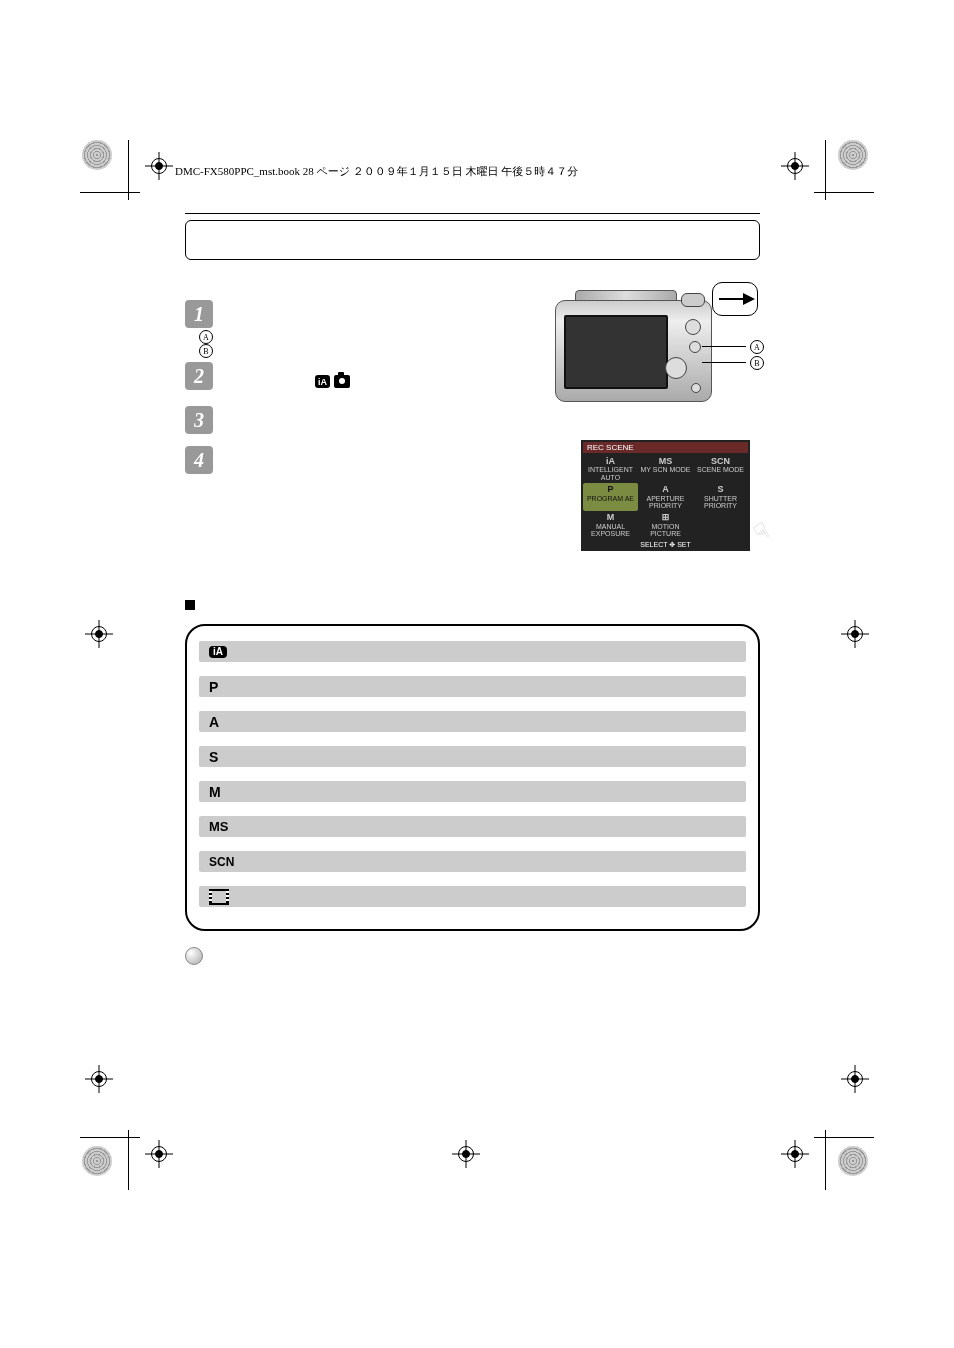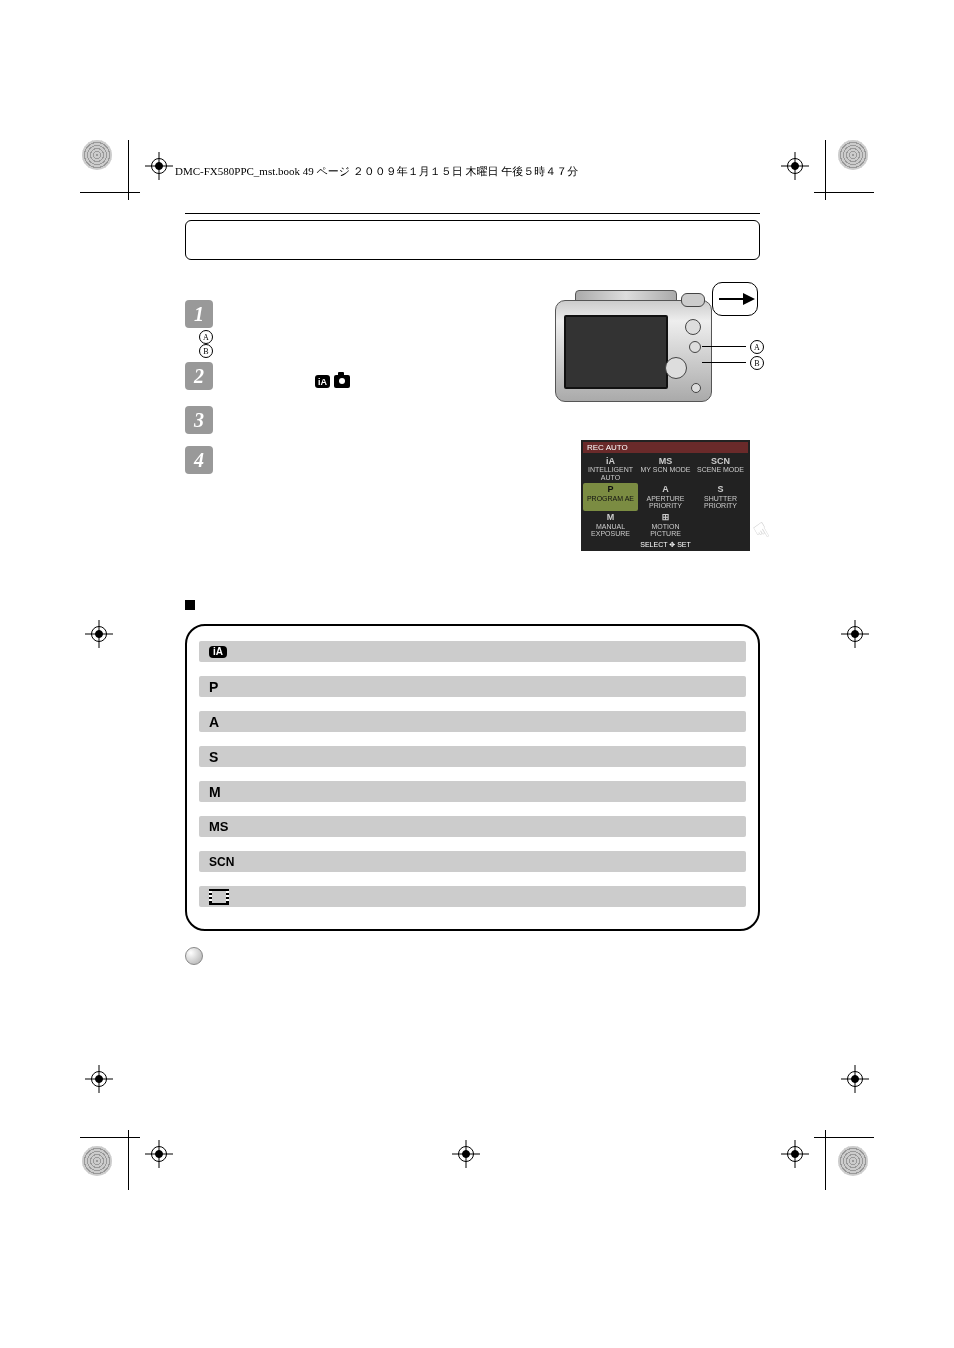--- a/index.html
+++ b/index.html
@@ -333,21 +333,21 @@
 
 <div class="crop-line" style="left:128px;top:140px;width:1px;height:60px"></div>
 <div class="crop-line" style="left:80px;top:192px;width:60px;height:1px"></div>
 <div class="crop-line" style="right:128px;top:140px;width:1px;height:60px"></div>
 <div class="crop-line" style="right:80px;top:192px;width:60px;height:1px"></div>
 <div class="crop-line" style="left:128px;bottom:158px;width:1px;height:60px"></div>
 <div class="crop-line" style="left:80px;bottom:210px;width:60px;height:1px"></div>
 <div class="crop-line" style="right:128px;bottom:158px;width:1px;height:60px"></div>
 <div class="crop-line" style="right:80px;bottom:210px;width:60px;height:1px"></div>
 
-<div class="header-line">DMC-FX580PPC_mst.book  49 ページ  ２００９年１月１５日  木曜日  午後５時４７分</div>
+<div class="header-line">DMC-FX580PPC_mst.book  28 ページ  ２００９年１月１５日  木曜日  午後５時４７分</div>
 
 <div class="content">
   <div class="hr"></div>
   <div class="title-box"></div>
 
   <div class="steps-area">
 
     <div style="position:absolute;left:0;top:0">
       <div class="step-badge">1</div>
       <div style="display:flex;gap:0;flex-direction:column;align-items:flex-end;margin:2px 0 4px 0">
@@ -381,21 +381,21 @@
             <polygon points="30,10 42,16 30,22" fill="#000"></polygon>
           </svg>
         </div>
         <div class="lead-line" style="right:-36px;top:46px;width:44px"></div>
         <div class="circ-letter" style="position:absolute;right:-54px;top:40px">A</div>
         <div class="lead-line" style="right:-36px;top:62px;width:44px"></div>
         <div class="circ-letter" style="position:absolute;right:-54px;top:56px">B</div>
       </div>
 
       <div class="mode-grid">
-        <div class="mode-title">REC AUTO</div>
+        <div class="mode-title">REC SCENE</div>
         <div class="mode-row">
           <div class="mode-cell"><span class="big">iA</span><span>INTELLIGENT AUTO</span></div>
           <div class="mode-cell"><span class="big">MS</span><span>MY SCN MODE</span></div>
           <div class="mode-cell"><span class="big">SCN</span><span>SCENE MODE</span></div>
         </div>
         <div class="mode-row">
           <div class="mode-cell sel"><span class="big">P</span><span>PROGRAM AE</span></div>
           <div class="mode-cell"><span class="big">A</span><span>APERTURE PRIORITY</span></div>
           <div class="mode-cell"><span class="big">S</span><span>SHUTTER PRIORITY</span></div>
         </div>

